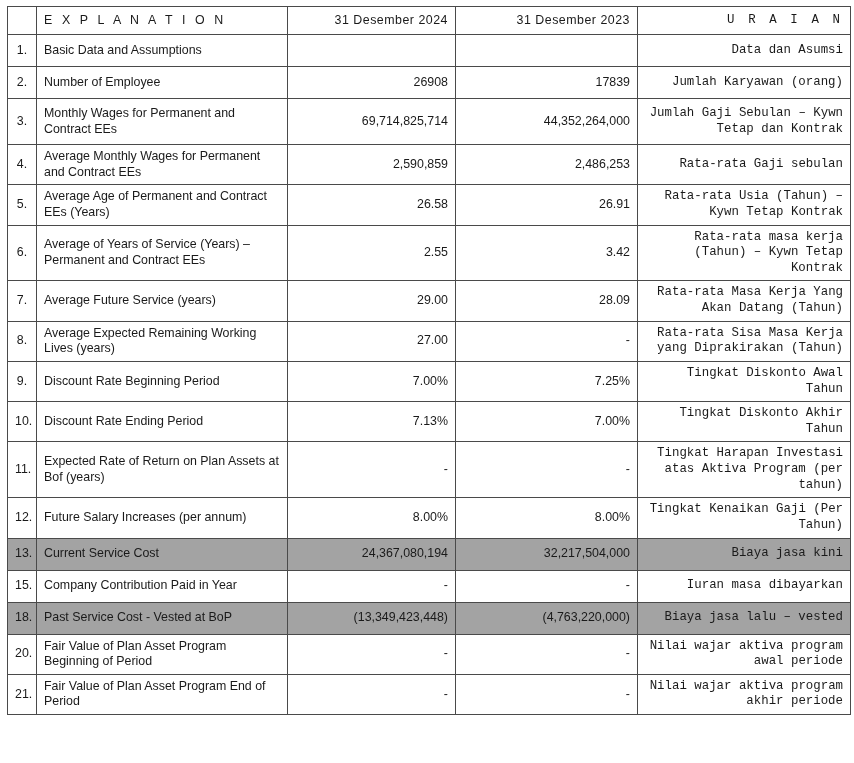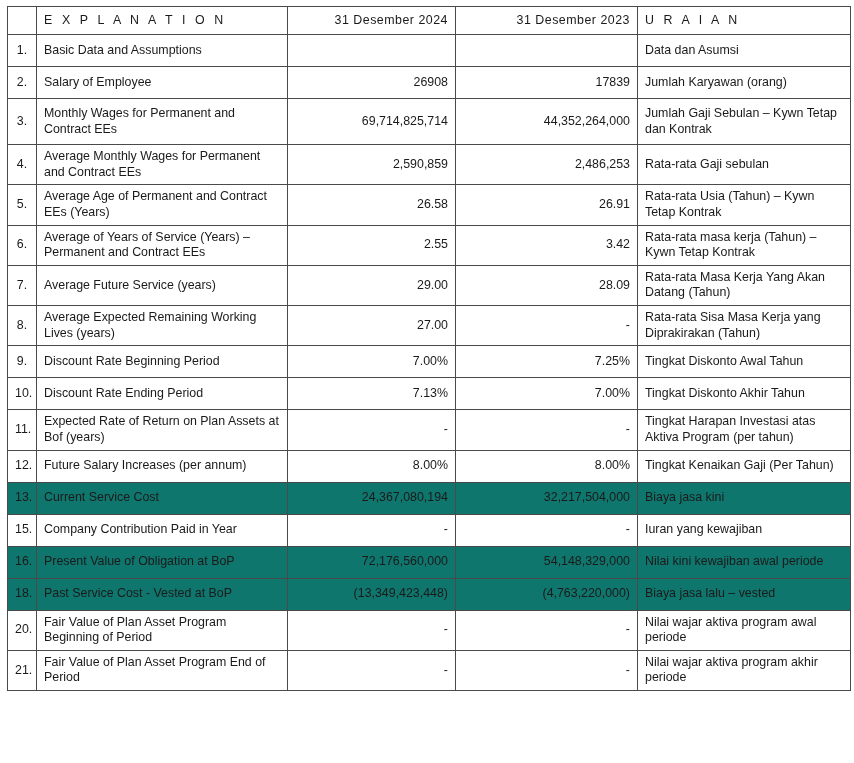--- a/index.html
+++ b/index.html
@@ -49,30 +49,30 @@
     letter-spacing: 0.5px;
     height: 28px;
     padding-top: 3px;
     padding-bottom: 3px;
   }
   .hdr-spaced {
     letter-spacing: 3.1px;
     font-size: 12.4px;
   }
   .c-center { text-align: right; }
-  .c-right  { text-align: left; }
+  .c-right  { text-align: right; font-family: Liberation Mono, monospace; }
   .c-left   { text-align: left; }
   .rownum {
     text-align: center;
     padding-left: 1px;
     padding-right: 1px;
     font-size: 12.4px;
   }
   .bold { font-weight: bold; }
-  tr.hl > td { background: #0f766e; }
+  tr.hl > td { background: #a3a3a3; }
   tr.tall > td { height: 46px; }
   tr.med  > td { height: 38px; }
   tr.short> td { height: 32px; }
 </style>
 </head>
 <body>
 
 <div id="sheet">
   <table class="actuarial">
     <colgroup>
@@ -94,21 +94,21 @@
     <tbody id="tbody">
         <tr class="short">
           <td class="rownum bold">1.</td>
           <td class="c-left bold">Basic Data and Assumptions</td>
           <td class="c-center bold"></td>
           <td class="c-center bold"></td>
           <td class="c-right bold">Data dan Asumsi</td>
         </tr>
         <tr class="short">
           <td class="rownum">2.</td>
-          <td class="c-left">Salary of Employee</td>
+          <td class="c-left">Number of Employee</td>
           <td class="c-center">26908</td>
           <td class="c-center">17839</td>
           <td class="c-right">Jumlah Karyawan (orang)</td>
         </tr>
         <tr class="tall">
           <td class="rownum">3.</td>
           <td class="c-left">Monthly Wages for Permanent and Contract EEs</td>
           <td class="c-center">69,714,825,714</td>
           <td class="c-center">44,352,264,000</td>
           <td class="c-right">Jumlah Gaji Sebulan – Kywn Tetap dan Kontrak</td>
@@ -181,28 +181,21 @@
           <td class="c-left">Current Service Cost</td>
           <td class="c-center">24,367,080,194</td>
           <td class="c-center">32,217,504,000</td>
           <td class="c-right">Biaya jasa kini</td>
         </tr>
         <tr class="short">
           <td class="rownum">15.</td>
           <td class="c-left">Company Contribution Paid in Year</td>
           <td class="c-center">-</td>
           <td class="c-center">-</td>
-          <td class="c-right">Iuran yang kewajiban</td>
-        </tr>
-        <tr class="hl short">
-          <td class="rownum">16.</td>
-          <td class="c-left">Present Value of Obligation at BoP</td>
-          <td class="c-center">72,176,560,000</td>
-          <td class="c-center">54,148,329,000</td>
-          <td class="c-right">Nilai kini kewajiban awal periode</td>
+          <td class="c-right">Iuran masa dibayarkan</td>
         </tr>
         <tr class="hl short">
           <td class="rownum">18.</td>
           <td class="c-left">Past Service Cost - Vested at BoP</td>
           <td class="c-center">(13,349,423,448)</td>
           <td class="c-center">(4,763,220,000)</td>
           <td class="c-right">Biaya jasa lalu – vested</td>
         </tr>
         <tr class="med">
           <td class="rownum">20.</td>

